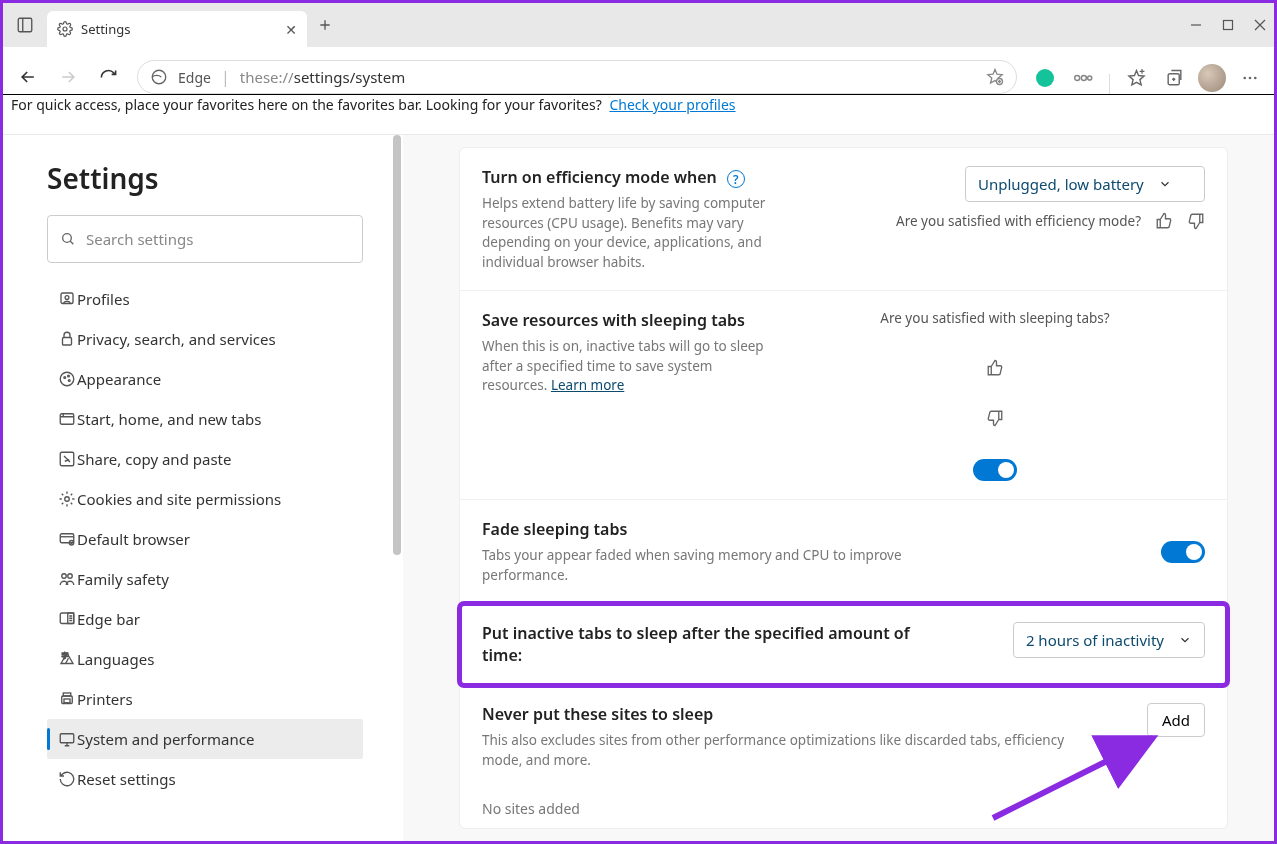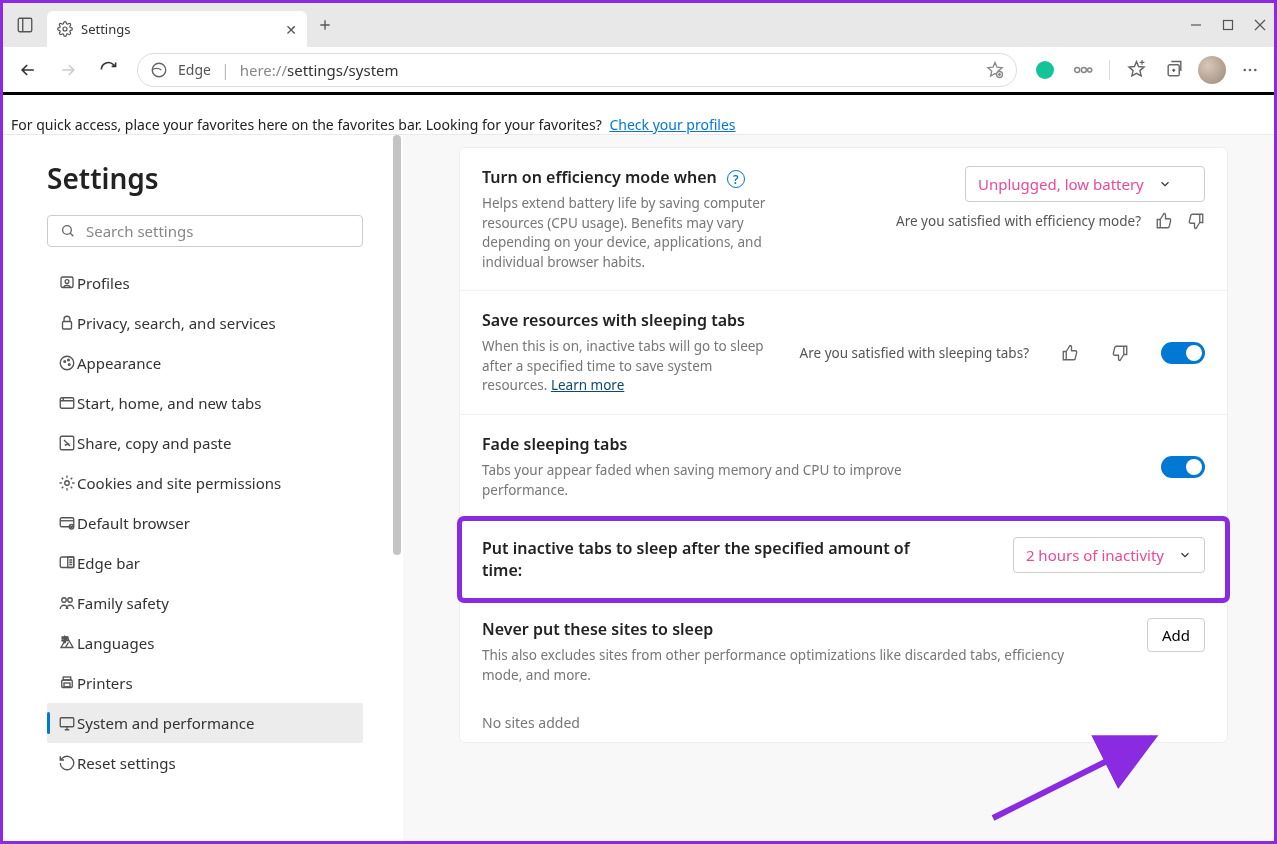--- a/index.html
+++ b/index.html
@@ -5,59 +5,59 @@
 *{box-sizing:border-box;margin:0;padding:0;font-family:"Segoe UI",system-ui,sans-serif}
 body{width:1277px;height:844px;border:3px solid #8a2be2;background:#f3f3f3;overflow:hidden;position:relative}
 .titlebar{height:44px;background:#e8e8e8;display:flex;align-items:center;position:relative}
 .tabwell-icon{width:44px;display:flex;align-items:center;justify-content:center;color:#555}
 .tab{height:36px;background:#fff;border-radius:6px 6px 0 0;display:flex;align-items:center;padding:0 10px;gap:8px;min-width:260px;margin-top:8px}
 .tab .ico{color:#555}
 .tab .title{font-size:13px;color:#333;flex:1}
 .tab .close{color:#555;font-size:14px}
 .newtab{margin-left:10px;color:#555}
 .win-controls{position:absolute;right:8px;top:0;display:flex;gap:20px;height:44px;align-items:center;color:#555}
-.toolbar{height:48px;background:#fff;display:flex;align-items:center;padding:0 8px;gap:6px;border-bottom:3px solid #000000}
+.toolbar{height:48px;background:#fff;display:flex;align-items:flex-end;padding:0 8px;gap:6px;border-bottom:1px solid #000000}
 .nav-btn{width:34px;height:34px;display:flex;align-items:center;justify-content:center;color:#777;border-radius:4px}
 .nav-btn.disabled{color:#ccc}
 .addrbar{flex:1;height:34px;border:1px solid #ddd;border-radius:17px;background:#fff;display:flex;align-items:center;padding:0 12px;gap:10px;margin:0 6px}
 .addrbar .edgeico{color:#666}
 .addrbar .edgetxt{color:#555;font-size:14px}
 .addrbar .sep{color:#bbb}
 .addrbar .url{color:#888;font-size:15px}
 .addrbar .url .dark{color:#333}
 .addrbar .star{margin-left:auto;color:#888}
 .tb-ico{width:32px;height:32px;display:flex;align-items:center;justify-content:center;color:#666;border-radius:4px}
 .tb-sep{width:1px;height:20px;background:#ddd;margin:0 4px}
 .avatar{width:28px;height:28px;border-radius:50%;background:radial-gradient(circle at 35% 35%,#d8c8b8,#9a8878);}
-.favbar{height:40px;background:#fff;display:flex;align-items:flex-end;padding:0 8px;font-size:14px;color:#222;border-bottom:1px solid #e9e9e9}
+.favbar{height:40px;background:#fff;display:flex;align-items:flex-start;padding:0 8px;font-size:14px;color:#222;border-bottom:1px solid #e9e9e9}
 .favbar a{color:#0078d4;text-decoration:underline;margin-left:4px}
 .workarea{display:flex;height:calc(844px - 44px - 48px - 40px - 6px)}
 .sidebar{width:400px;background:#fff;padding:24px 20px 0 44px;position:relative}
 .sidebar h1{font-size:28px;font-weight:600;color:#222;margin-bottom:18px}
-.search{height:32px;border:1px solid #ccc;border-radius:4px;display:flex;align-items:center;padding:0 12px;gap:10px;margin-bottom:16px;width:316px}
+.search{height:48px;border:1px solid #ccc;border-radius:4px;display:flex;align-items:center;padding:0 12px;gap:10px;margin-bottom:16px;width:316px}
 .search input{border:none;outline:none;flex:1;font-size:15px;color:#333}
 .search input::placeholder{color:#888}
 .navlist{list-style:none;width:316px}
 .navlist li{height:40px;display:flex;align-items:center;padding:0 10px;font-size:15px;color:#333;border-radius:2px;cursor:pointer}
 .navlist li.active{background:#ececec;position:relative}
 .navlist li.active::before{content:"";position:absolute;left:0;top:9px;bottom:9px;width:3px;background:#0078d4;border-radius:2px}
 .navlist .nico{width:20px;display:flex;justify-content:center;color:#555}
 .side-scroll{position:absolute;right:0;top:0;width:12px;height:100%;}
 .side-scroll .thumb{position:absolute;left:2px;right:2px;top:0;height:420px;background:#c4c4c4;border-radius:4px}
 .content{flex:1;background:#f8f8f8;padding:12px 46px 0 56px;overflow:hidden}
 .card{background:#fff;border:1px solid #eee;border-radius:6px}
 .row{padding:18px 22px;display:flex;gap:20px;border-bottom:1px solid #f0f0f0}
 .row:last-child{border-bottom:none}
 .row .left{flex:1}
 .row h3{font-size:16px;font-weight:600;color:#222;display:flex;align-items:flex-end;gap:10px}
 .row .desc{font-size:13.5px;color:#777;margin-top:6px;line-height:1.45;max-width:300px}
 .row .desc.wide{max-width:500px}
 .row .desc a{color:#0c4a6e;}
 .right{display:flex;flex-direction:column;align-items:flex-end;gap:10px;min-width:260px}
-.select{height:36px;border:1px solid #ccc;border-radius:4px;padding:0 12px;display:flex;align-items:center;gap:14px;font-size:15px;color:#ec4899;background:#fff;cursor:pointer}
+.select{height:36px;border:1px solid #ccc;border-radius:4px;padding:0 12px;display:flex;align-items:center;gap:14px;font-size:15px;color:#0c4a6e;background:#fff;cursor:pointer}
 .select.wide{min-width:240px}
 .feedback{display:flex;align-items:center;gap:14px;font-size:13.5px;color:#555}
 .thumb-ico{color:#666}
 .toggle{width:44px;height:22px;border-radius:11px;background:#0078d4;position:relative}
 .toggle::after{content:"";position:absolute;right:3px;top:3px;width:16px;height:16px;border-radius:50%;background:#fff}
 .row.hl{outline:5px solid #8a2be2;outline-offset:-2px;border-radius:4px}
 .addbtn{height:34px;border:1px solid #ccc;border-radius:4px;padding:0 14px;display:flex;align-items:center;font-size:15px;background:#fff;cursor:pointer}
 .subtext{font-size:14px;color:#777;padding:10px 22px}
 .help-ico{width:18px;height:18px;border:1.5px solid #0078d4;border-radius:50%;color:#0078d4;font-size:12px;display:inline-flex;align-items:center;justify-content:center}
 .grammarly{width:18px;height:18px;border-radius:50%;background:#15c39a;display:inline-block}
@@ -126,21 +126,21 @@
     </div>
   <div class="addrbar">
     <span class="edgeico">
         <svg width="18" height="18" viewBox="0 0 24 24" fill="none" stroke="currentColor" stroke-width="1.8">
           <circle cx="12" cy="12" r="9"></circle>
           <path d="M3 12c3-3 9-3 12 0"></path>
         </svg>
       </span>
     <span class="edgetxt">Edge</span>
     <span class="sep">|</span>
-    <span class="url"><span>here://</span><span class="dark">settings/system</span></span>
+    <span class="url"><span>these://</span><span class="dark">settings/system</span></span>
     <span class="star">
         <svg width="18" height="18" viewBox="0 0 24 24" fill="none" stroke="currentColor" stroke-width="1.8">
           <path d="M12 2l2.6 6.3 6.9.6-5.2 4.5 1.6 6.6L12 16.8 6.1 20l1.6-6.6L2.5 8.9l6.9-.6z"></path>
           <circle cx="18" cy="18" r="4" fill="#fff"></circle>
           <path d="M18 16v4M16 18h4"></path>
         </svg>
       </span>
   </div>
   <div class="tb-ico">
       <span class="grammarly"></span>
@@ -259,36 +259,36 @@
               <path d="M3 9h18"></path>
               <circle cx="18" cy="17" r="3"></circle>
               <path d="M17 17l1 1 1.5-1.5"></path>
             </svg>
           </span>
           <span>Default browser</span>
         </li>
         <li>
           <span class="nico">
             <svg width="18" height="18" viewBox="0 0 24 24" fill="none" stroke="currentColor" stroke-width="1.8">
+              <circle cx="8" cy="8" r="3"></circle>
+              <circle cx="16" cy="8" r="3"></circle>
+              <path d="M3 20c0-3 2.5-5 5-5s5 2 5 5M11 20c0-3 2.5-5 5-5s5 2 5 5"></path>
+            </svg>
+          </span>
+          <span>Family safety</span>
+        </li>
+        <li>
+          <span class="nico">
+            <svg width="18" height="18" viewBox="0 0 24 24" fill="none" stroke="currentColor" stroke-width="1.8">
               <rect x="3" y="4" width="18" height="14" rx="2"></rect>
               <rect x="13" y="4" width="8" height="14"></rect>
               <path d="M15 8h4M15 11h4M15 14h4"></path>
             </svg>
           </span>
           <span>Edge bar</span>
-        </li>
-        <li>
-          <span class="nico">
-            <svg width="18" height="18" viewBox="0 0 24 24" fill="none" stroke="currentColor" stroke-width="1.8">
-              <circle cx="8" cy="8" r="3"></circle>
-              <circle cx="16" cy="8" r="3"></circle>
-              <path d="M3 20c0-3 2.5-5 5-5s5 2 5 5M11 20c0-3 2.5-5 5-5s5 2 5 5"></path>
-            </svg>
-          </span>
-          <span>Family safety</span>
         </li>
         <li>
           <span class="nico">
             <svg width="18" height="18" viewBox="0 0 24 24" fill="none" stroke="currentColor" stroke-width="1.8">
               <path d="M4 18l8-14 8 14zM10 18l4-7"></path>
               <text x="5" y="10" font-size="9" fill="currentColor">字</text>
             </svg>
           </span>
           <span>Languages</span>
         </li>
@@ -357,21 +357,21 @@
               </span>
           </div>
         </div>
       </div>
 
       <div class="row">
         <div class="left">
           <h3>Save resources with sleeping tabs</h3>
           <div class="desc"><span>When this is on, inactive tabs will go to sleep after a specified time to save system resources. </span><a href="#">Learn more</a></div>
         </div>
-        <div class="right" style="flex-direction:row;align-items:center;gap:32px;min-width:420px;justify-content:flex-end">
+        <div class="right" style="flex-direction:column;align-items:center;gap:32px;min-width:420px;justify-content:flex-end">
           <span style="color:#555;font-size:13.5px">Are you satisfied with sleeping tabs?</span>
           <span class="thumb-ico">
               <svg width="18" height="18" viewBox="0 0 24 24" fill="none" stroke="currentColor" stroke-width="1.8">
                 <path d="M7 10v11H3V10zM7 10l5-8c1 0 2 1 2 2v5h5a2 2 0 0 1 2 2l-2 8a2 2 0 0 1-2 2H7"></path>
               </svg>
             </span>
           <span class="thumb-ico">
               <svg width="18" height="18" viewBox="0 0 24 24" fill="none" stroke="currentColor" stroke-width="1.8">
                 <path d="M17 14V3h4v11zM17 14l-5 8c-1 0-2-1-2-2v-5H5a2 2 0 0 1-2-2l2-8a2 2 0 0 1 2-2h10"></path>
               </svg>

